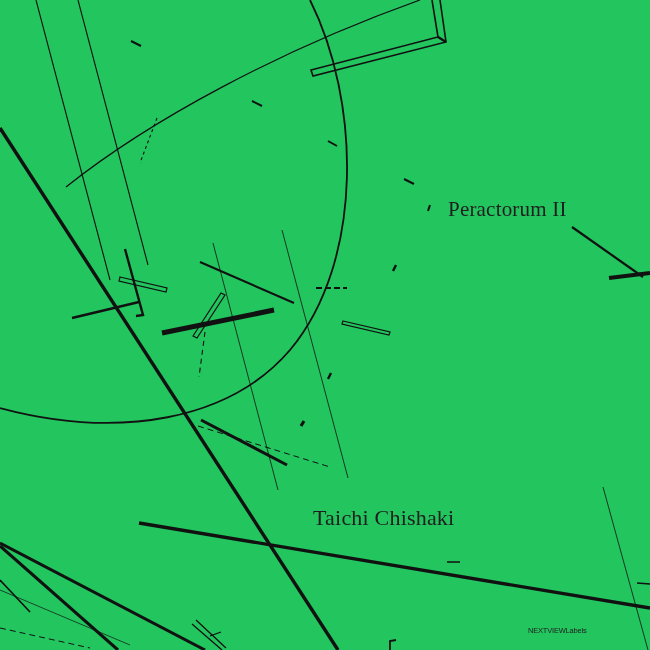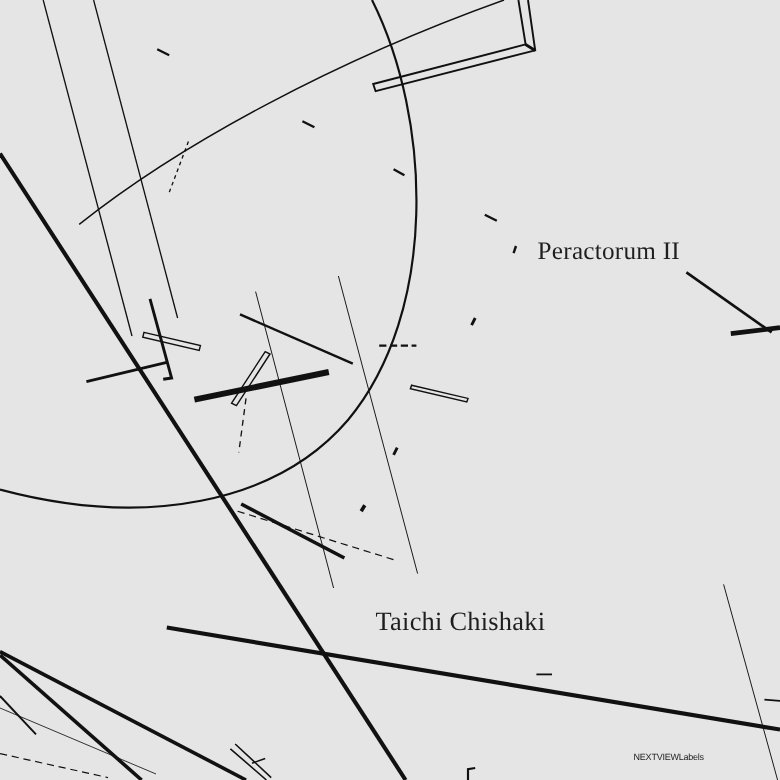--- a/index.html
+++ b/index.html
@@ -1,17 +1,17 @@
 <!DOCTYPE html>
 <html><head>
   <meta charset="utf-8">
   <style>
     html, body { margin: 0; padding: 0; }
     body { width: 650px; height: 650px; overflow: hidden; background: #fbfbfa; }
-    .cover { position: relative; width: 650px; height: 650px; background: #e5e5e5; }
+    .cover { position: relative; width: 650px; height: 650px; background: #22c55e; }
     .art { position: absolute; left: 0; top: 0; width: 650px; height: 650px; }
     .title {
       position: absolute; left: 448px; top: 197px;
       font-family: "Liberation Serif", "DejaVu Serif", serif;
       font-size: 21px; color: #1e1e1e; letter-spacing: 0.2px; white-space: nowrap;
     }
     .artist {
       position: absolute; left: 292px; top: 505px;
       font-family: "Liberation Serif", "DejaVu Serif", serif;
       font-size: 22px; color: #1e1e1e; letter-spacing: 0.2px; white-space: nowrap; margin-left: 21px;

